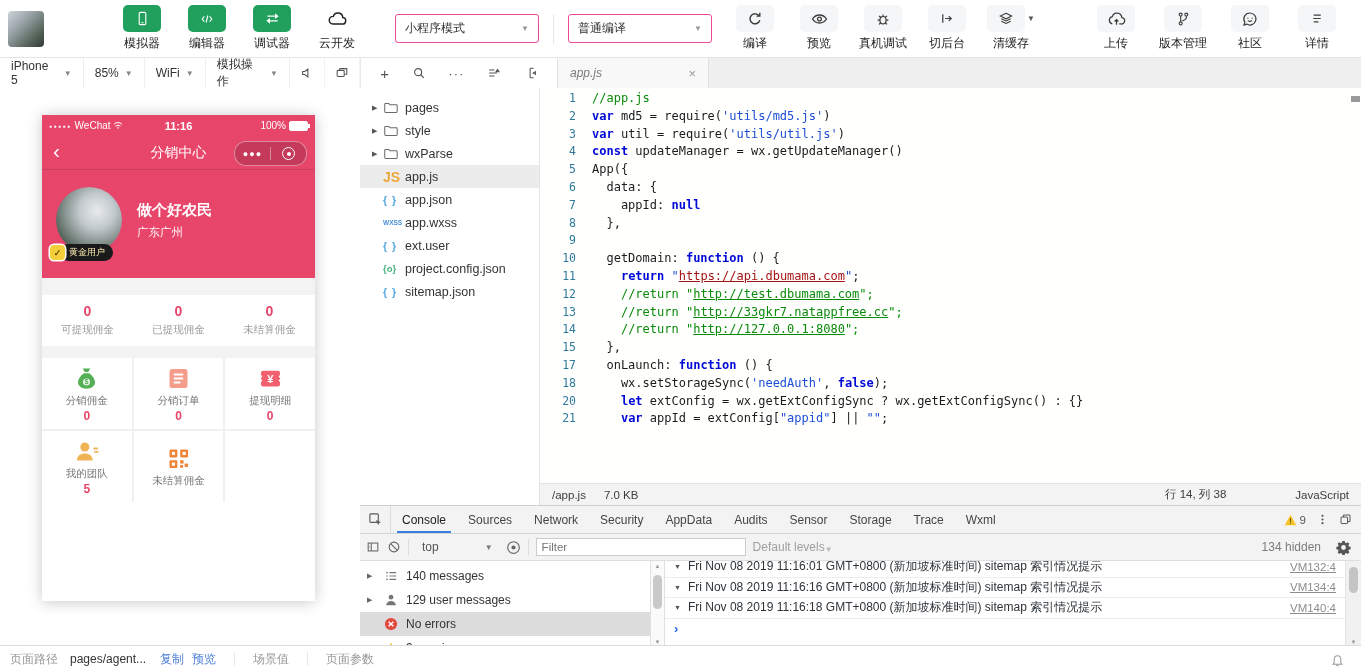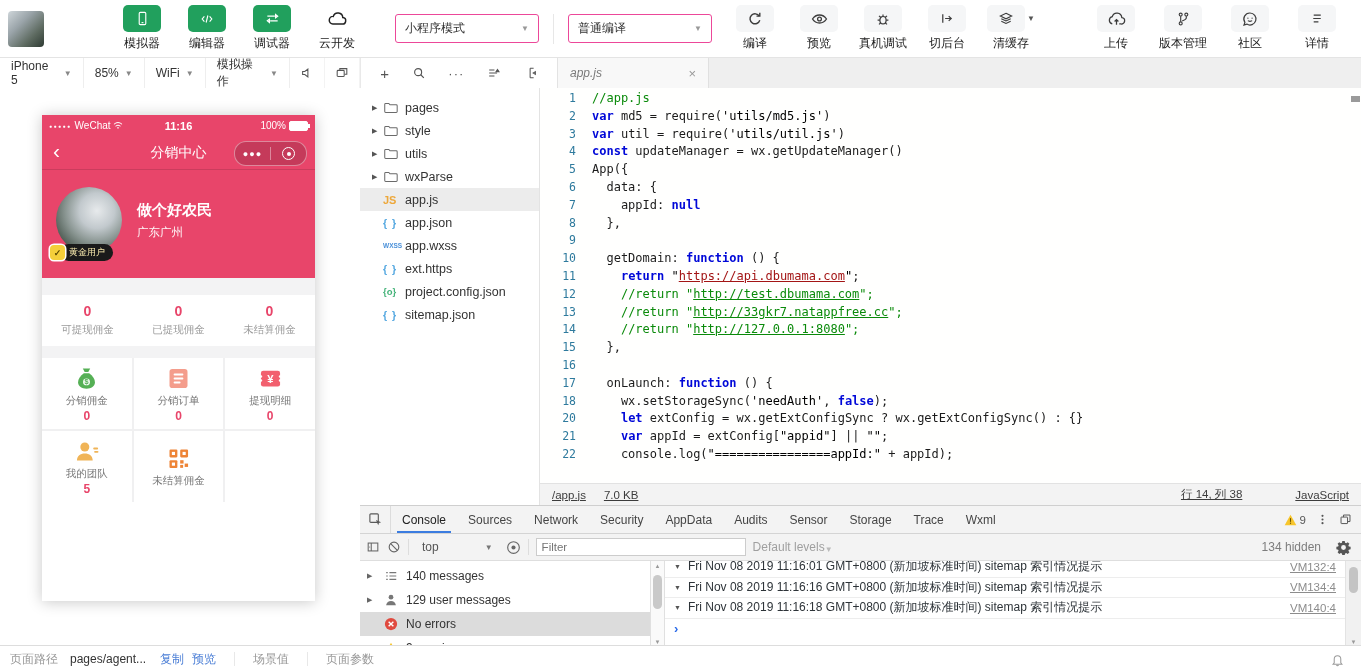--- a/index.html
+++ b/index.html
@@ -78,41 +78,41 @@
   .g-value{font-size:12px;color:#e8456a;font-weight:bold;margin-top:1px;}
 
   
   #filetree{left:360px;top:88px;width:180px;height:417px;background:#fff;border-right:1px solid #e3e3e3;padding-top:8px;box-sizing:border-box;overflow:hidden;}
   .tr{height:23px;display:flex;align-items:center;padding-left:12px;font-size:12.5px;color:#333;cursor:default;}
   .tr.sel-row{background:#ececec;}
   .tr .arrow{width:11px;font-size:7px;color:#555;}
   .tr .noarrow{width:11px;}
   .tr .ficon{width:22px;display:flex;align-items:center;}
   .fi{font-weight:bold;font-family:"Liberation Sans",sans-serif;}
-  .fi-js{color:#eda83c;font-size:11px;}
+  .fi-js{color:#eda83c;font-size:14px;}
   .fi-json{color:#53a7e0;font-size:10.5px;letter-spacing:1px;}
   .fi-wxss{color:#4a90d9;font-size:6.5px;}
   .fi-config{color:#45b37a;font-size:9.5px;}
 
   
   #editor{left:540px;top:88px;width:821px;height:417px;background:#fffffe;}
   #code{position:absolute;left:0;top:0;right:0;bottom:22px;overflow:hidden;padding-top:2px;font-family:"DejaVu Sans Mono","Liberation Mono",monospace;}
   .cl{display:flex;height:17.8px;line-height:17.8px;}
   .ln{width:36px;text-align:right;padding-right:16px;color:#2e7a9d;font-size:11.5px;flex:0 0 auto;}
   .lc{white-space:pre;font-size:12px;color:#1b1b1b;}
   .tk-c{color:#098658;color:#0a8a0a;}
   .tk-k{color:#0008d8;font-weight:bold;}
-  .tk-s{color:#000000;}
+  .tk-s{color:#1d4ed8;}
   .tk-cu{color:#0a8a0a;text-decoration:underline;}
   .tk-su{color:#a31515;text-decoration:underline;}
   #ed-scroll{position:absolute;right:1px;top:8px;width:9px;height:6px;background:#9a9a9a;border-radius:0px;}
-  #ed-status{position:absolute;left:0;bottom:0;right:0;height:22px;background:#f3f3f3;border-top:1px solid #e2e2e2;display:flex;align-items:center;font-size:11.5px;color:#3c3c3c;padding:0 12px;box-sizing:border-box;text-decoration:underline;}
+  #ed-status{position:absolute;left:0;bottom:0;right:0;height:22px;background:#f3f3f3;border-top:1px solid #e2e2e2;display:flex;align-items:center;font-size:11.5px;color:#3c3c3c;padding:0 12px;box-sizing:border-box;}
   #ed-status .gap{margin-left:18px;}
   #ed-cursor{margin-left:auto;}
-  #ed-lang{margin-left:53px;}
+  #ed-lang{margin-left:69px;}
 
   
   #devtools{left:360px;top:505px;width:1001px;height:140px;background:#fff;border-top:1px solid #cfcfcf;box-sizing:border-box;}
   #dt-tabs{height:27px;background:#f3f3f3;border-bottom:1px solid #d4d4d4;display:flex;align-items:stretch;}
   #dt-inspect{width:30px;display:flex;align-items:center;justify-content:center;color:#5a5a5a;border-right:1px solid #dcdcdc;}
   .dt-tab{display:flex;align-items:center;padding:0 11px;font-size:12px;color:#454545;position:relative;}
   .dt-tab.active{color:#222;}
   .dt-tab.active:after{content:"";position:absolute;left:6px;right:6px;bottom:0;height:2.5px;background:#3b7ce0;}
   #dt-tabs-right{margin-left:auto;display:flex;align-items:center;gap:10px;padding-right:9px;}
   #warn-badge{display:flex;align-items:center;gap:3px;font-size:11.5px;color:#555;}
@@ -513,29 +513,20 @@
         </span>
         <span>style</span>
       </div>
       <div class="tr">
         <span class="arrow">▶</span>
         <span class="ficon">
           <svg width="15" height="13" viewBox="0 0 16 14" fill="none" stroke="#6a6a6a" stroke-width="1.1">
             <path d="M1.8 3.6c0-.6.4-1 1-1h3.4l1.2 1.4h6.8c.6 0 1 .4 1 1v6.4c0 .6-.4 1-1 1H2.8c-.6 0-1-.4-1-1z"></path>
           </svg>
         </span>
-        <span>utils</span>
-      </div>
-      <div class="tr">
-        <span class="arrow">▶</span>
-        <span class="ficon">
-          <svg width="15" height="13" viewBox="0 0 16 14" fill="none" stroke="#6a6a6a" stroke-width="1.1">
-            <path d="M1.8 3.6c0-.6.4-1 1-1h3.4l1.2 1.4h6.8c.6 0 1 .4 1 1v6.4c0 .6-.4 1-1 1H2.8c-.6 0-1-.4-1-1z"></path>
-          </svg>
-        </span>
         <span>wxParse</span>
       </div>
       <div class="tr sel-row">
         <span class="noarrow"></span>
         <span class="ficon">
           <span class="fi fi-js">JS</span>
         </span>
         <span>app.js</span>
       </div>
       <div class="tr">
@@ -550,21 +541,21 @@
         <span class="ficon">
           <span class="fi fi-wxss">WXSS</span>
         </span>
         <span>app.wxss</span>
       </div>
       <div class="tr">
         <span class="noarrow"></span>
         <span class="ficon">
           <span class="fi fi-json">{ }</span>
         </span>
-        <span>ext.https</span>
+        <span>ext.user</span>
       </div>
       <div class="tr">
         <span class="noarrow"></span>
         <span class="ficon">
           <span class="fi fi-config">{o}</span>
         </span>
         <span>project.config.json</span>
       </div>
       <div class="tr">
         <span class="noarrow"></span>
@@ -631,42 +622,34 @@
         </div>
         <div class="cl">
           <span class="ln">14</span>
           <span class="lc"><span>    </span><span class="tk-c">//return "</span><span class="tk-cu">http://127.0.0.1:8080</span><span class="tk-c">";</span></span>
         </div>
         <div class="cl">
           <span class="ln">15</span>
           <span class="lc"><span>  },</span></span>
         </div>
         <div class="cl">
-          <span class="ln">16</span>
-          <span class="lc"></span>
-        </div>
-        <div class="cl">
           <span class="ln">17</span>
           <span class="lc"><span>  onLaunch: </span><span class="tk-k">function</span><span> () {</span></span>
         </div>
         <div class="cl">
           <span class="ln">18</span>
           <span class="lc"><span>    wx.setStorageSync(</span><span class="tk-s">'needAuth'</span><span>, </span><span class="tk-k">false</span><span>);</span></span>
         </div>
         <div class="cl">
           <span class="ln">20</span>
           <span class="lc"><span>    </span><span class="tk-k">let</span><span> extConfig = wx.getExtConfigSync ? wx.getExtConfigSync() : {}</span></span>
         </div>
         <div class="cl">
           <span class="ln">21</span>
           <span class="lc"><span>    </span><span class="tk-k">var</span><span> appId = extConfig[</span><span class="tk-s">"appid"</span><span>] || </span><span class="tk-s">""</span><span>;</span></span>
-        </div>
-        <div class="cl">
-          <span class="ln">22</span>
-          <span class="lc"><span>    console.log(</span><span class="tk-s">"================appId:"</span><span> + appId);</span></span>
         </div>
       </div>
     <div id="ed-scroll"></div>
     <div id="ed-status">
       <span>/app.js</span>
       <span class="gap">7.0 KB</span>
       <span id="ed-cursor">行 14, 列 38</span>
       <span id="ed-lang">JavaScript</span>
     </div>
   </div>

